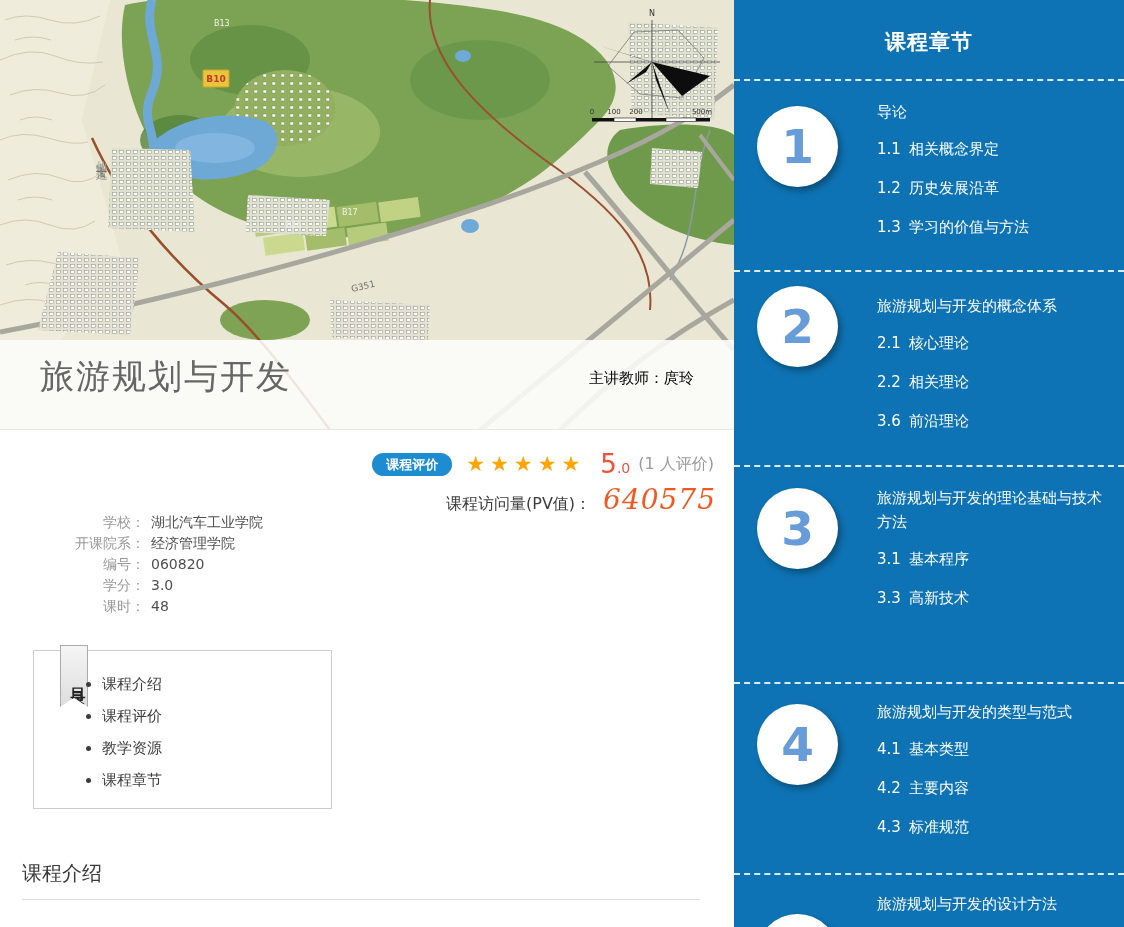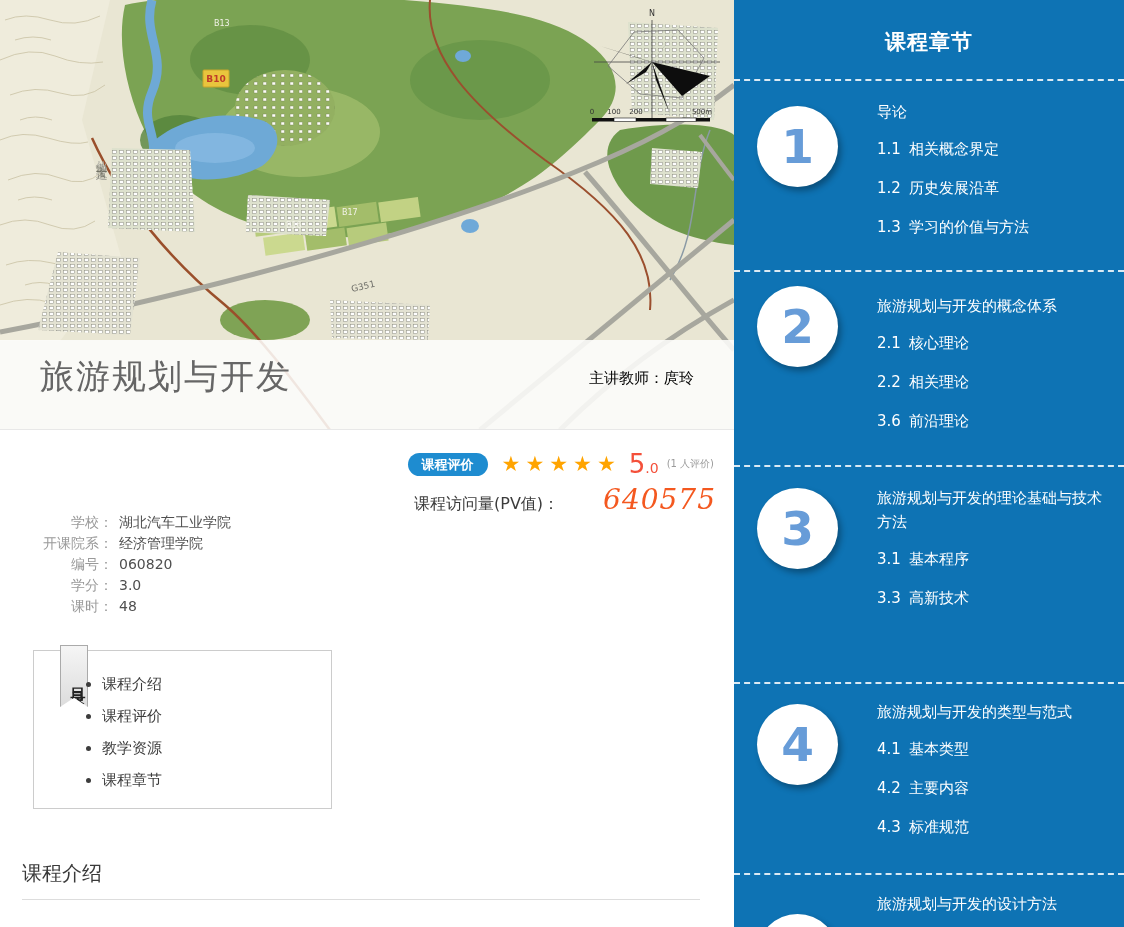--- a/index.html
+++ b/index.html
@@ -12,30 +12,30 @@
 
   .banner { position:absolute; left:0; top:0; width:734px; height:430px; overflow:hidden; border-bottom:1px solid #e8e8e8; }
   .banner svg { position:absolute; left:0; top:0; }
   .banner-overlay { position:absolute; left:0; bottom:0; width:734px; height:89px; background:rgba(253,253,251,0.87); }
   .banner-title { position:absolute; left:40px; top:14px; font-size:34px; color:#666666; letter-spacing:2px; font-weight:normal; }
   .banner-teacher { position:absolute; right:40px; top:29px; font-size:15px; color:#000000; }
 
   .rating-row { position:absolute; top:449px; right:20px; display:flex; align-items:center; }
   .rating-badge { height:23px; line-height:23px; padding:0 14px; background:#1e8cd0; color:#fff; font-size:13px; font-weight:bold; border-radius:12px; cursor:pointer; }
   .rating-stars { margin-left:14px; color:#ffa400; font-size:21px; letter-spacing:5px; line-height:23px; }
-  .rating-score { margin-left:8px; color:#f4503a; }
+  .rating-score { margin-left:15px; color:#f4503a; }
   .rating-score .big { font-size:26px; }
   .rating-score .small { font-size:14px; }
-  .rating-count { margin-left:8px; color:#9b9b9b; font-size:10px; }
-
-  .pv-row { position:absolute; top:483px; right:18px; display:flex; align-items:baseline;gap:32px; }
+  .rating-count { margin-left:8px; color:#9b9b9b; font-size:16px; }
+
+  .pv-row { position:absolute; top:483px; right:18px; display:flex; align-items:baseline; }
   .pv-label { font-size:16px; color:#3c3c3c; }
   .pv-value { margin-left:12px; font-family:"DejaVu Serif", serif; font-style:italic; font-size:28px; color:#f4581f; letter-spacing:1px; }
 
-  .info-list { position:absolute; left:0; top:512px; width:340px; }
+  .info-list { position:absolute; left:0; top:512px; width:340px;padding-left:32px; }
   .info-row { display:flex; font-size:14px; line-height:21px; }
   .info-label { width:113px; text-align:right; color:#999999; }
   .info-value { margin-left:6px; color:#4f4f4f; }
 
   .toc-box { position:absolute; left:33px; top:650px; width:299px; height:159px; border:1px solid #cccccc; background:#fff; }
   .toc-ribbon { position:absolute; left:26px; top:-6px; width:28px; height:62px;
      background:linear-gradient(#f5f5f5,#dddddd); border:1px solid #aaaaaa;
      clip-path:polygon(0 0,100% 0,100% 100%,50% 85%,0 100%);
      display:flex; align-items:flex-start; justify-content:center;
      writing-mode:vertical-rl; text-orientation:upright;

